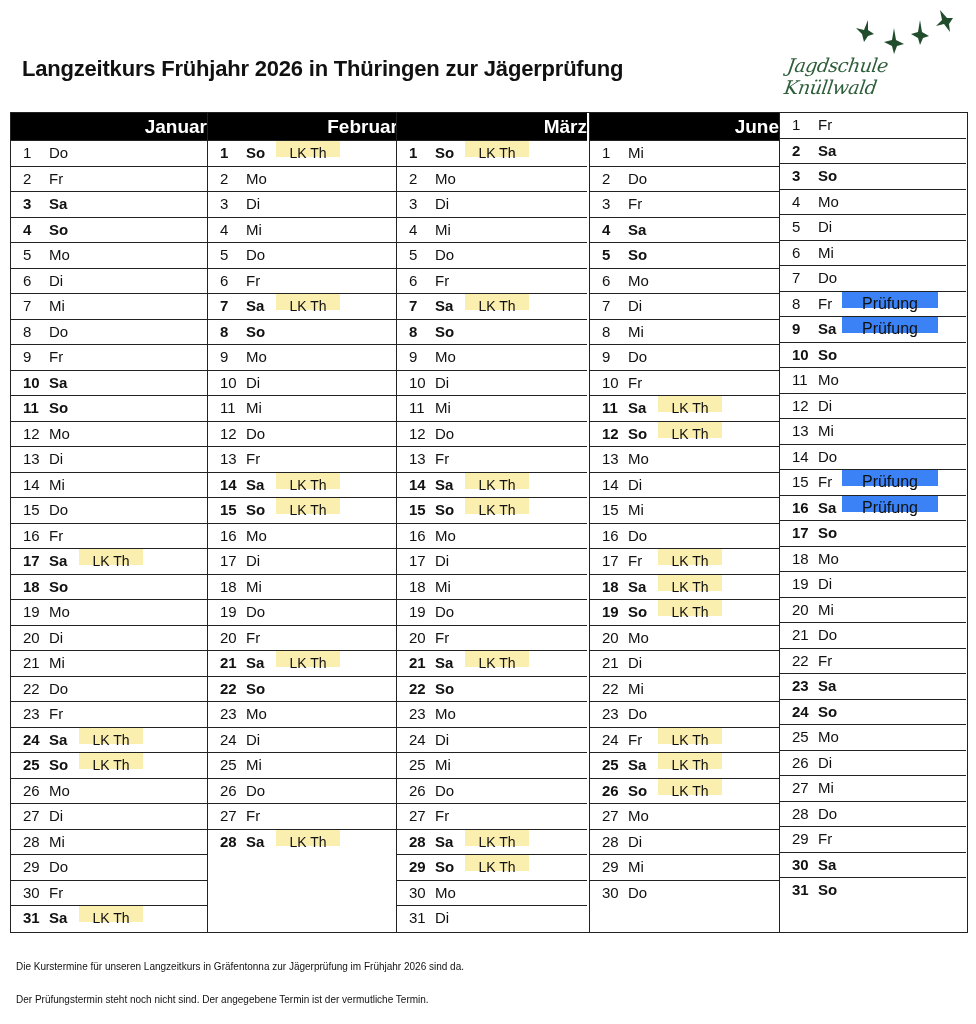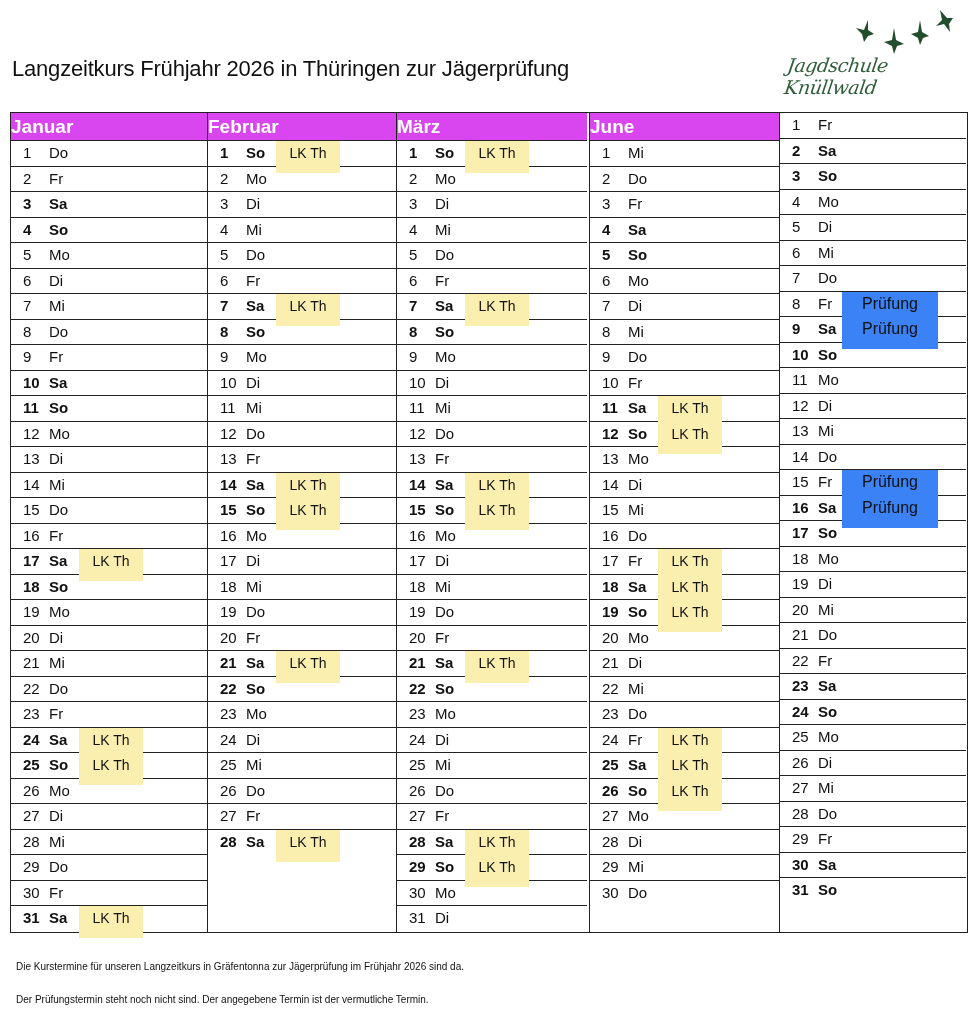--- a/index.html
+++ b/index.html
@@ -1,30 +1,30 @@
 <!DOCTYPE html>
 <html><head>
 <meta charset="utf-8">
 <style>
   html,body{margin:0;padding:0;background:#fff;}
   body{width:976px;height:1024px;position:relative;overflow:hidden;font-family:"Liberation Sans",sans-serif;color:#111;}
-  .title{position:absolute;left:12px;top:56px;font-size:22px;font-weight:normal;letter-spacing:-0.2px;}
+  .title{position:absolute;left:22px;top:56px;font-size:22px;font-weight:bold;letter-spacing:-0.2px;}
   .logo{position:absolute;left:782px;top:6px;width:190px;height:96px;}
   .logo .script{position:absolute;left:4px;top:48px;font-family:"DejaVu Serif",serif;font-style:italic;font-size:19px;color:#2f5e3a;letter-spacing:-0.5px;transform:skewX(-8deg);}
   .cal{position:absolute;left:10px;top:112px;width:958px;height:821px;border:1.5px solid #222;box-sizing:border-box;}
   .col{position:absolute;top:0;height:100%;box-sizing:border-box;}
   .col + .col{border-left:1.5px solid #222;}
-  .mhead{height:28px;background:#d946ef;color:#fff;font-weight:bold;font-size:19px;text-align:left;line-height:28px;border-bottom:1.5px solid #222;box-sizing:border-box;}
+  .mhead{height:28px;background:#000000;color:#fff;font-weight:bold;font-size:19px;text-align:right;line-height:28px;border-bottom:1.5px solid #222;box-sizing:border-box;}
   .row{position:relative;height:25.5px;border-bottom:1.5px solid #222;box-sizing:border-box;font-size:15px;line-height:24px;}
   .row.last{border-bottom:none;}
   .row.nob{border-bottom:none;}
   .row .n{position:absolute;left:12px;}
   .row .d{position:absolute;left:38px;}
   .row.we .n,.row.we .d{font-weight:bold;}
-  .tag{position:absolute;left:68px;top:0;height:32px;width:64px;text-align:center;font-size:14px;}
+  .tag{position:absolute;left:68px;top:0;height:16px;width:64px;text-align:center;font-size:14px;}
   .tag.lk{background:#fbefb0;}
   .tag.pr{background:#3b82f6;width:96px;font-size:16px;left:62px;}
   .note{position:absolute;left:16px;font-size:10px;color:#111;}
 </style>
 </head>
 <body>
 
 <div class="title">Langzeitkurs Frühjahr 2026 in Thüringen zur Jägerprüfung</div>
 
 <div class="logo">

